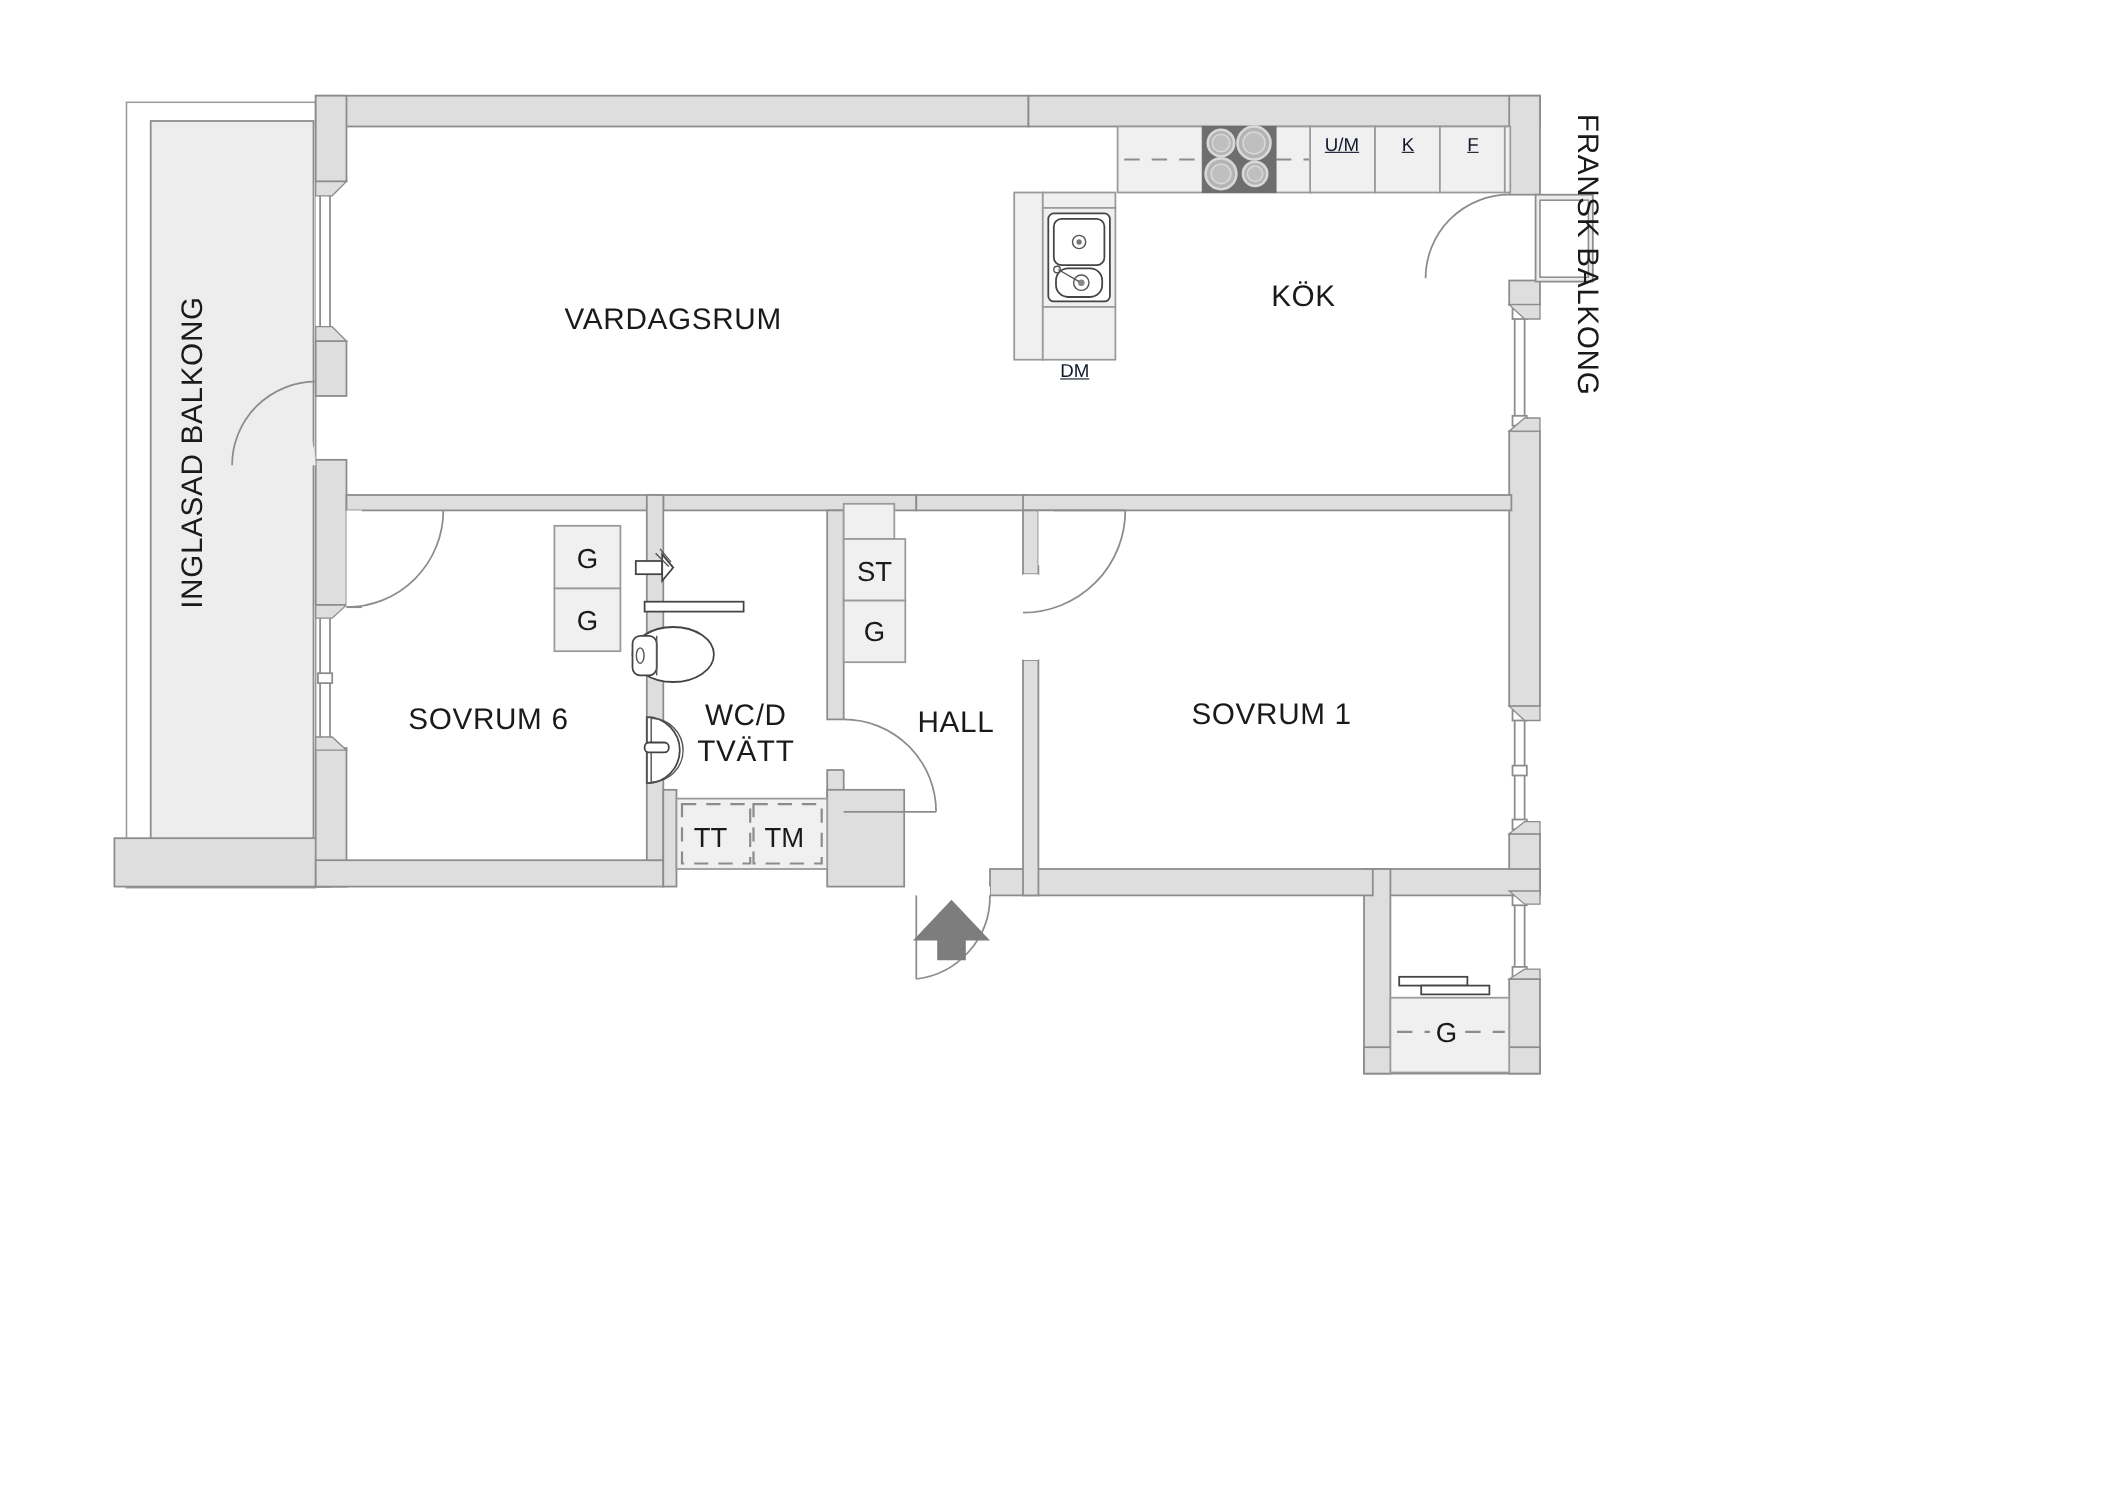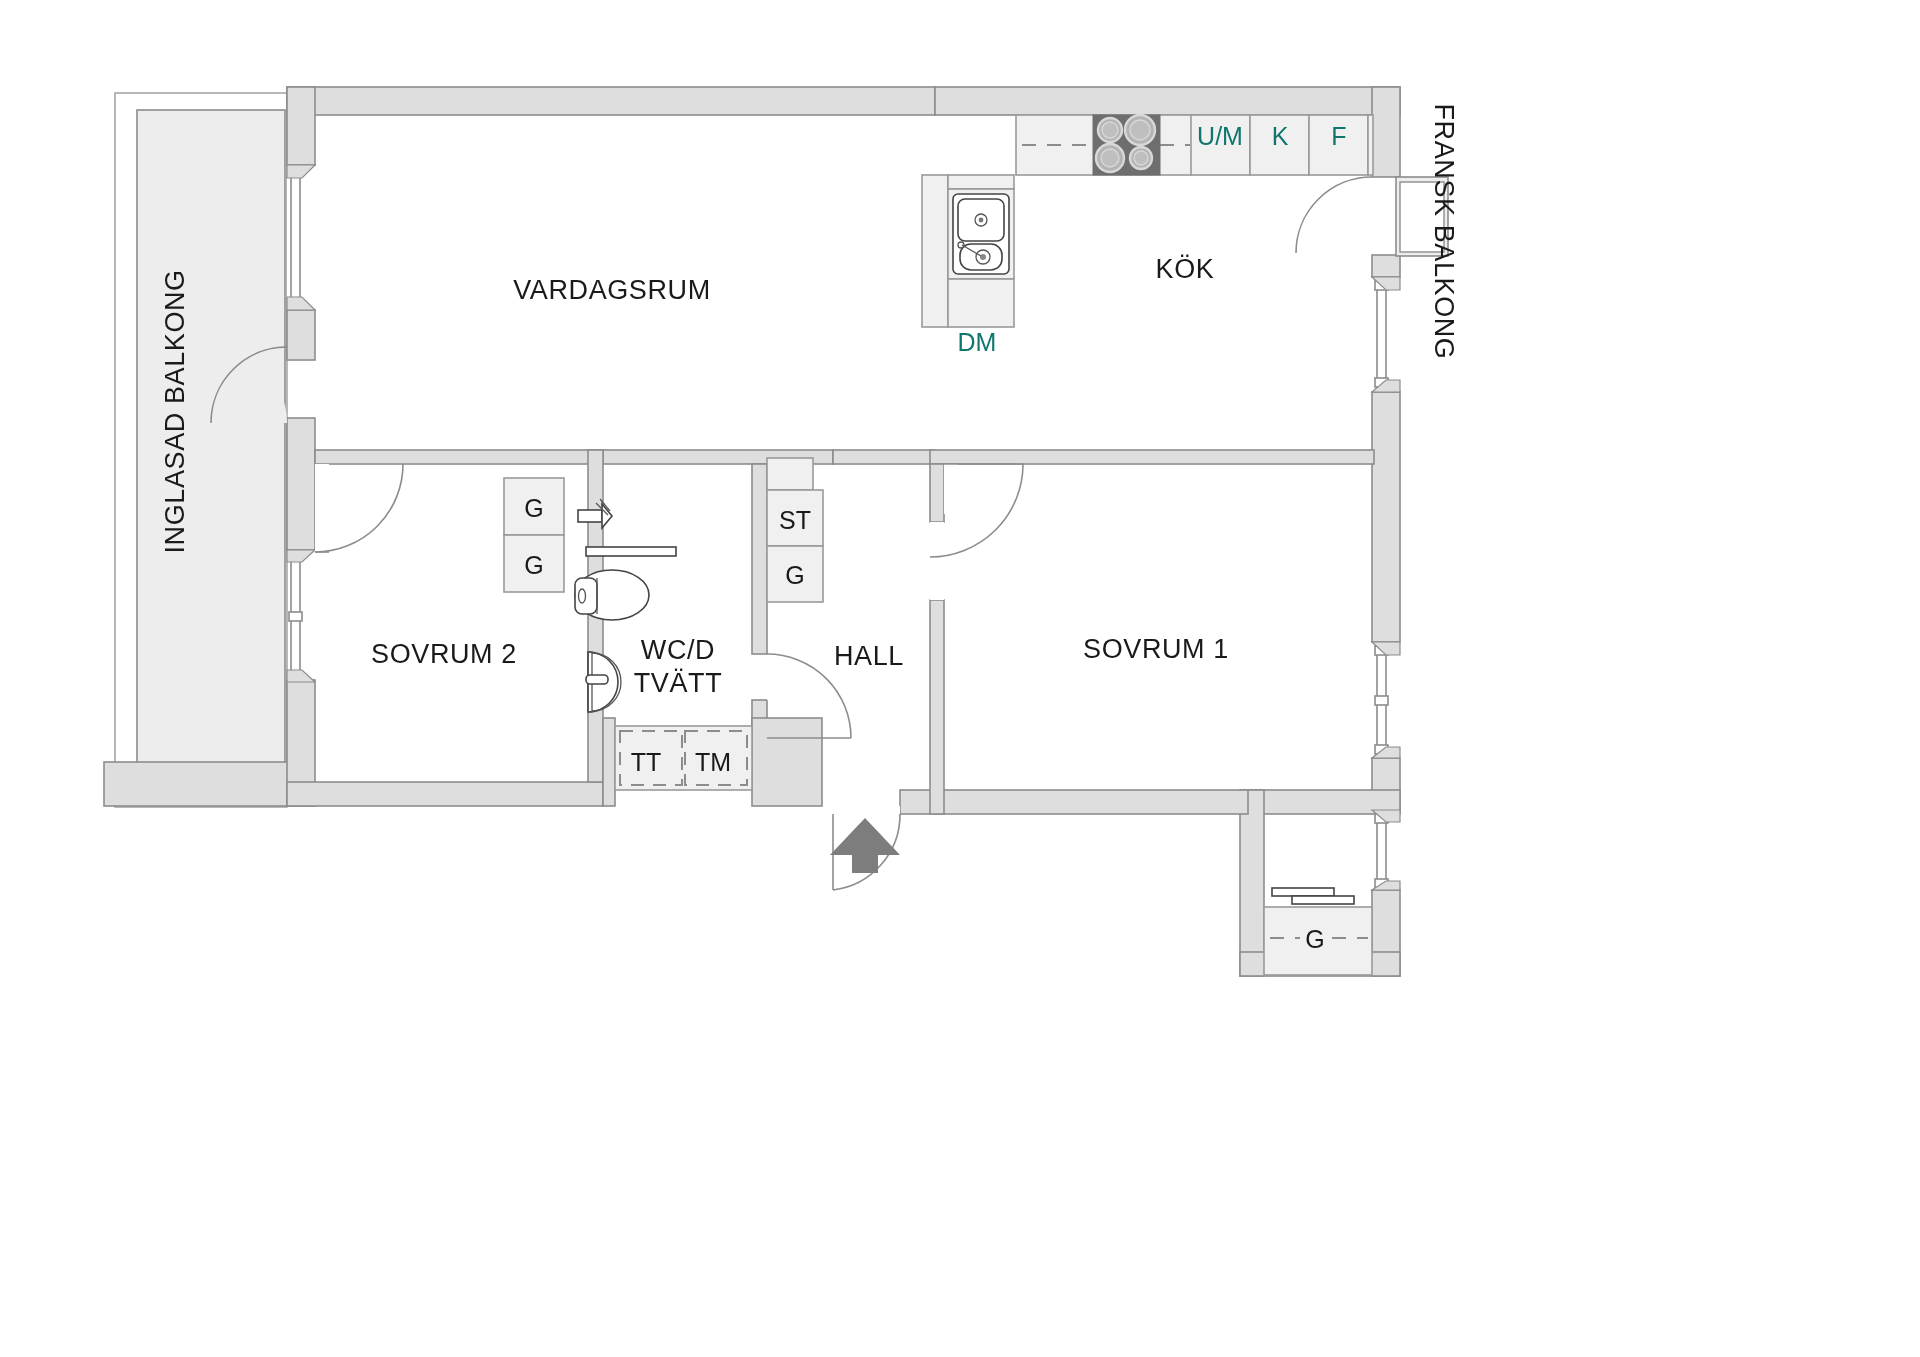--- a/index.html
+++ b/index.html
@@ -31,25 +31,26 @@
     color: #1a1a1a;
     letter-spacing: 0.6px;
     white-space: nowrap;
     text-align: center;
     line-height: 1.22;
     pointer-events: none;
   }
   .appliance-label {
     position: absolute;
     font-family: "Liberation Sans", sans-serif;
-    font-size: 25px;
-    color: #0f766e;
+    font-size: 17px;
+    color: #0f172a;
     white-space: nowrap;
     text-align: center;
     pointer-events: none;
+    text-decoration: underline;
   }
   .closet-label {
     position: absolute;
     font-family: "Liberation Sans", sans-serif;
     font-size: 25px;
     color: #1a1a1a;
     white-space: nowrap;
     text-align: center;
     pointer-events: none;
   }
@@ -301,21 +302,21 @@
 
     <polygon points="865,818 900,855 878,855 878,873 852,873 852,855 830,855" class="arrow"></polygon>
   </g>
 
 </svg>
 
 <div class="room-label" style="left:512px; top:274px; width:200px;">VARDAGSRUM</div>
 
 <div class="room-label" style="left:1135px; top:253px; width:100px;">KÖK</div>
 
-<div class="room-label" style="left:354px; top:638px; width:180px;">SOVRUM 2</div>
+<div class="room-label" style="left:354px; top:638px; width:180px;">SOVRUM 6</div>
 
 <div class="room-label" style="left:1066px; top:633px; width:180px;">SOVRUM 1</div>
 
 <div class="room-label" style="left:814px; top:640px; width:110px;">HALL</div>
 
 <div class="room-label" style="left:618px; top:634px; width:120px; white-space:pre-line;">WC/D
 TVÄTT</div>
 
 <div class="vert-label ccw" style="left:55px; top:418px; width:240px; text-align:center;">INGLASAD BALKONG</div>
 

